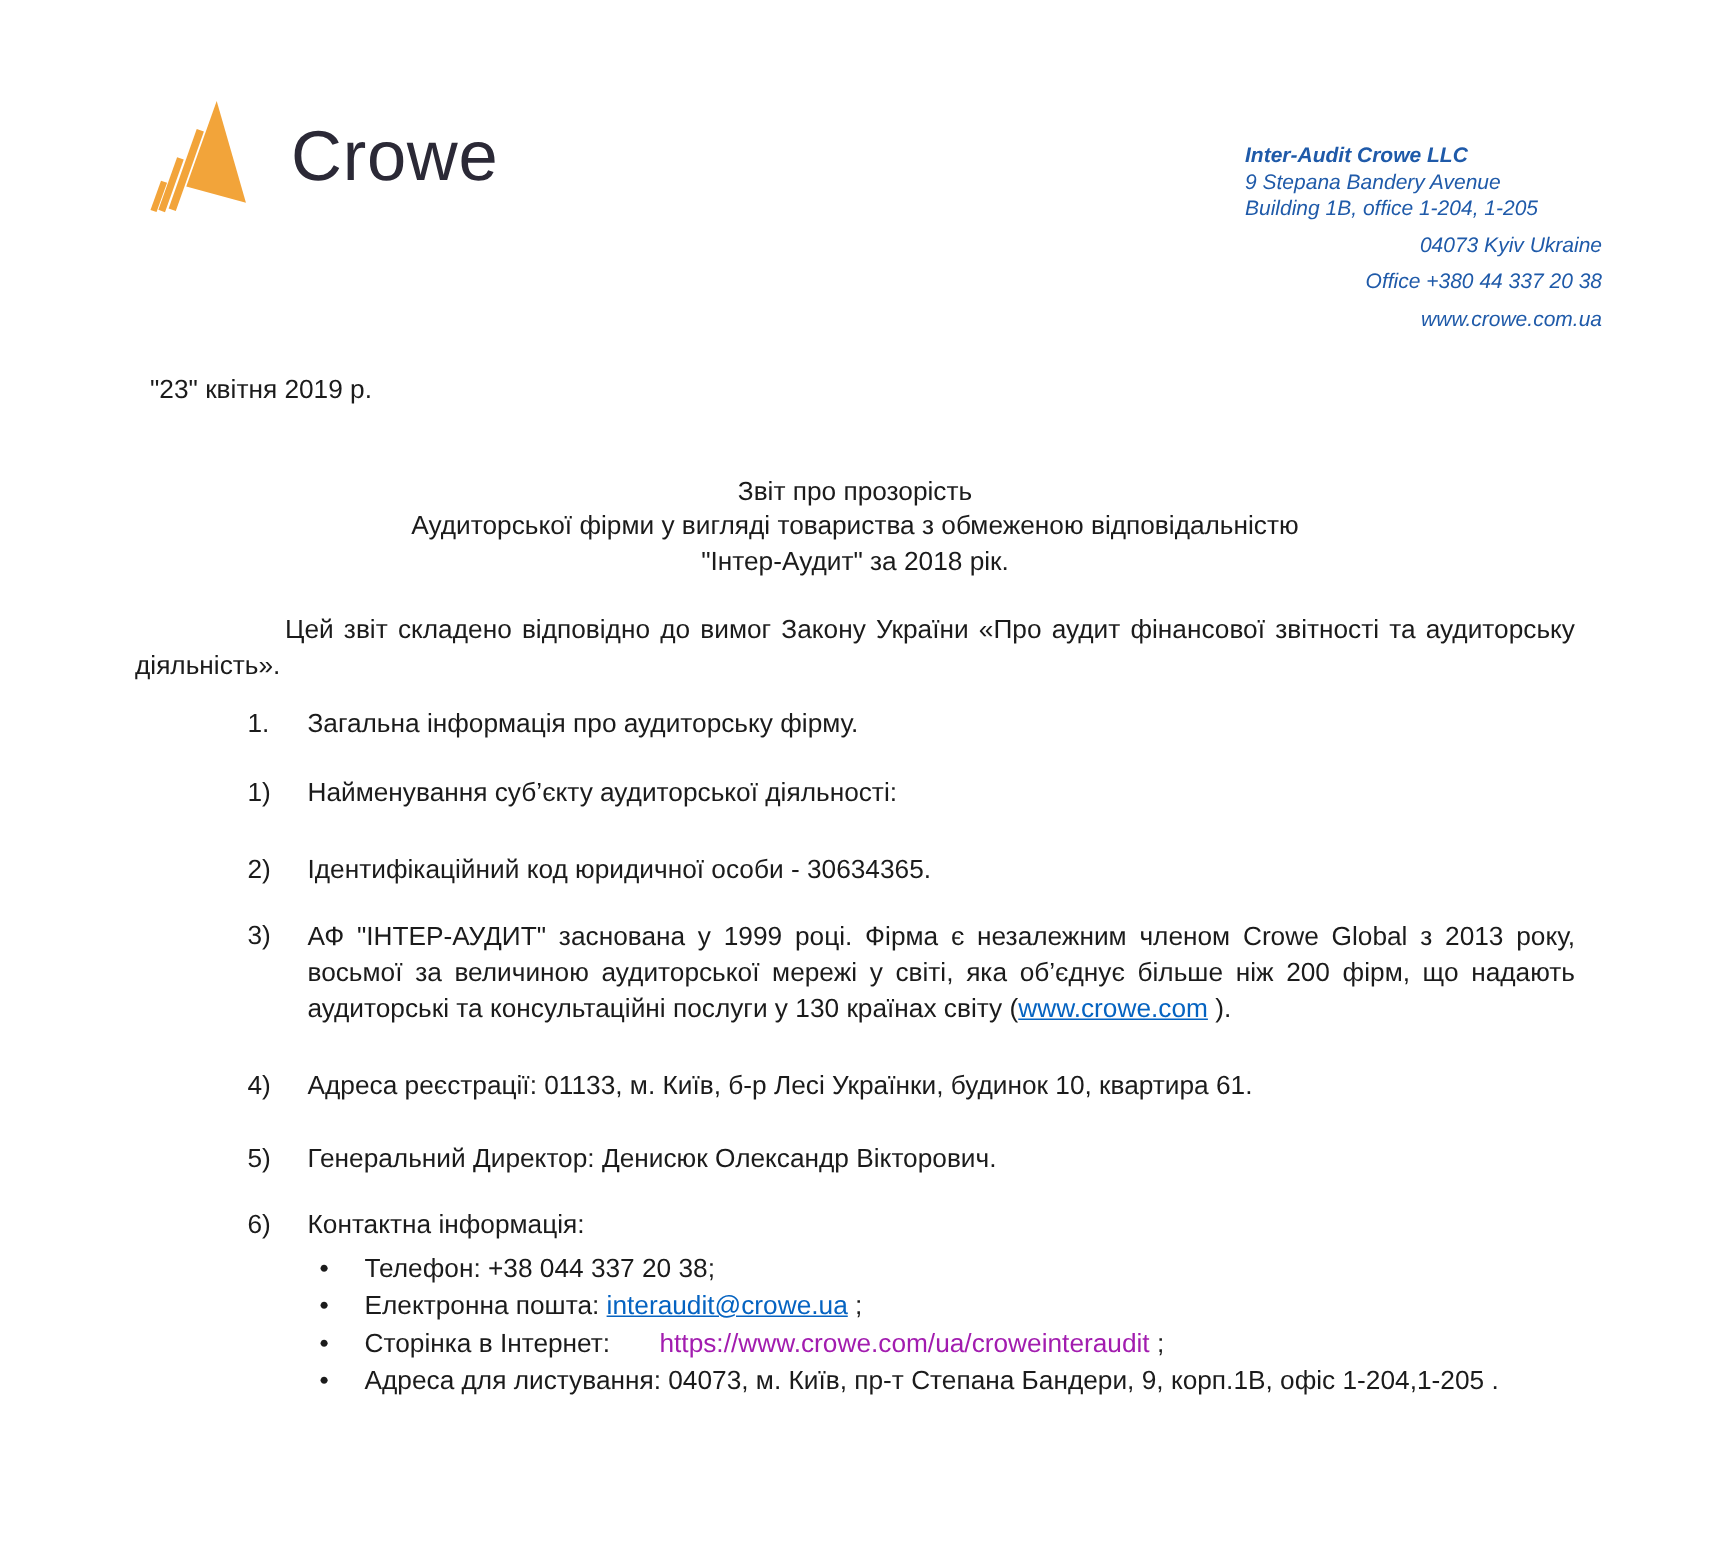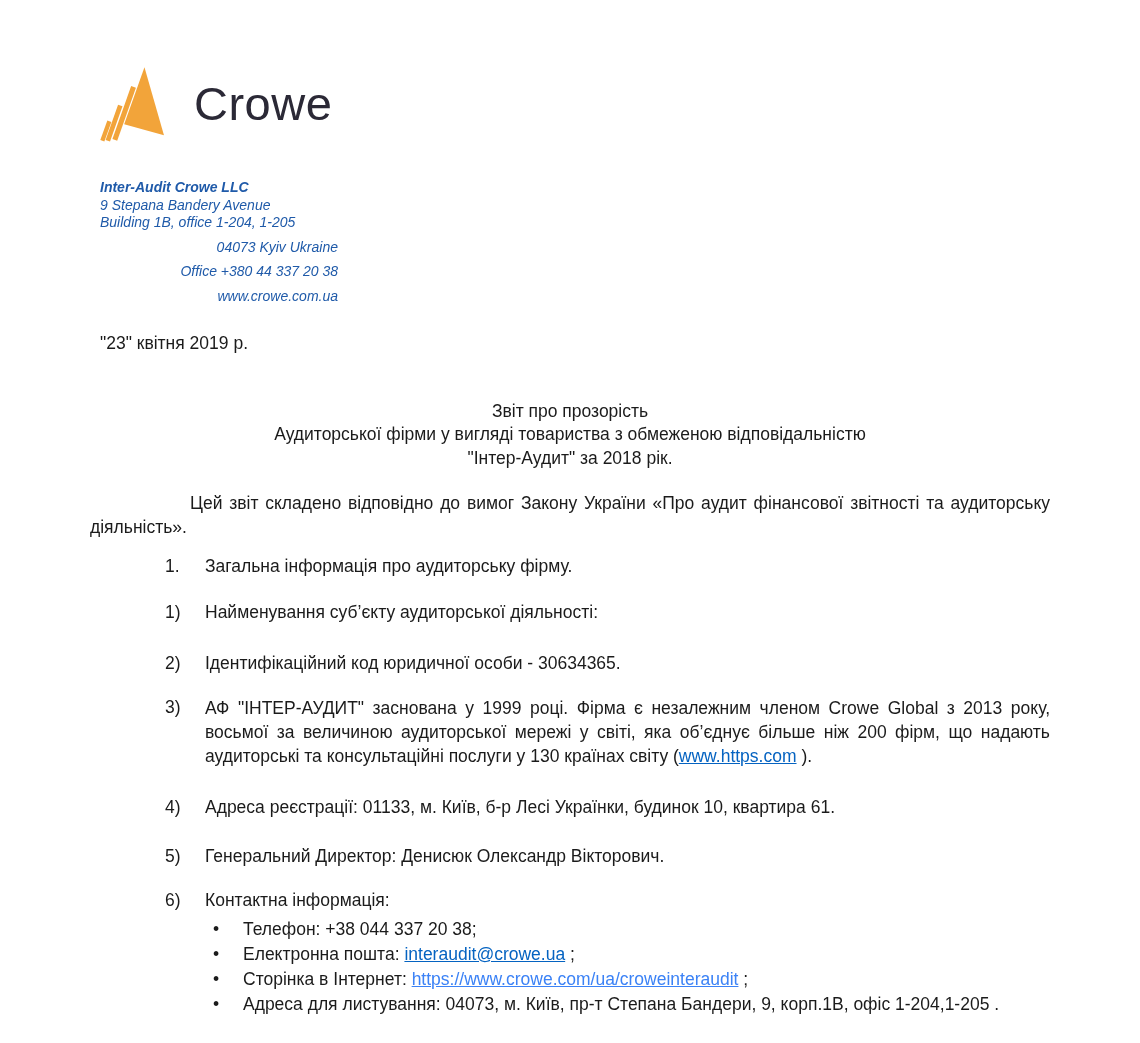--- a/index.html
+++ b/index.html
@@ -6,21 +6,21 @@
   html,body { background:#ffffff; }
   body {
     width:1140px; height:1043px; overflow:hidden;
     font-family:"Liberation Sans", sans-serif;
     color:#1b1b1b; font-size:17.5px; line-height:23.5px;
   }
   .page { width:1140px; height:1043px; position:relative; }
 
   
   .header { display:flex; justify-content:space-between; align-items:flex-start;
-            padding:62px 72px 0 100px;flex-direction:column; }
+            padding:62px 72px 0 100px; }
   .logo { display:flex; align-items:flex-start; }
   .logo svg { display:block; }
   .logo-word { font-size:47px; line-height:47px; color:#2b2936; letter-spacing:0.5px;
                margin:18px 0 0 16px; }
 
   .letterhead { width:238px; color:#1f5aa9; font-size:14px; line-height:17.5px;
                 margin-top:33px;font-style:italic; }
   .lh-company { font-weight:bold; }
   .lh-gap { margin-top:7px;text-align:right; }
 
@@ -44,21 +44,21 @@
   .mt16 { margin-top:16px; }
   .mt20 { margin-top:20px; }
   .mt22 { margin-top:22px; }
   .mt26 { margin-top:26px; }
   .mt28 { margin-top:28px; }
 
   .item3 .body { line-height:24px; }
 
   
   .link { color:#0563c1; text-decoration:underline; cursor:pointer; }
-  .link-dark { color:#3b82f6; text-decoration:underline; cursor:pointer; }
+  .link-dark { color:#a21caf; cursor:pointer;margin-left:28px; }
 
   
   .bullets { margin:5px 90px 0 213px; line-height:25px; }
   .bullet { display:flex; }
   .bullet .dot { flex:0 0 30px; }
   .bullet .btext { flex:1; }
 </style>
 </head>
 <body>
 
@@ -115,21 +115,21 @@
 
   <div class="list">
 
     <div class="item mt28">
       <div class="num">2)</div>
       <div class="body">Ідентифікаційний код юридичної особи - 30634365.</div>
     </div>
 
     <div class="item mt20 item3">
       <div class="num">3)</div>
-      <div class="body just"><span>АФ "ІНТЕР-АУДИТ" заснована у 1999 році. Фірма є незалежним членом Crowe Global з 2013 року, восьмої за величиною аудиторської мережі у світі, яка об’єднує більше ніж 200 фірм, що надають аудиторські та консультаційні послуги у 130 країнах світу (</span><span class="link">www.https.com</span><span> ).</span></div>
+      <div class="body just"><span>АФ "ІНТЕР-АУДИТ" заснована у 1999 році. Фірма є незалежним членом Crowe Global з 2013 року, восьмої за величиною аудиторської мережі у світі, яка об’єднує більше ніж 200 фірм, що надають аудиторські та консультаційні послуги у 130 країнах світу (</span><span class="link">www.crowe.com</span><span> ).</span></div>
     </div>
 
     <div class="item mt28">
       <div class="num">4)</div>
       <div class="body">Адреса реєстрації: 01133, м. Київ, б-р Лесі Українки, будинок 10, квартира 61.</div>
     </div>
 
     <div class="item mt26">
       <div class="num">5)</div>
       <div class="body">Генеральний Директор: Денисюк Олександр Вікторович.</div>

